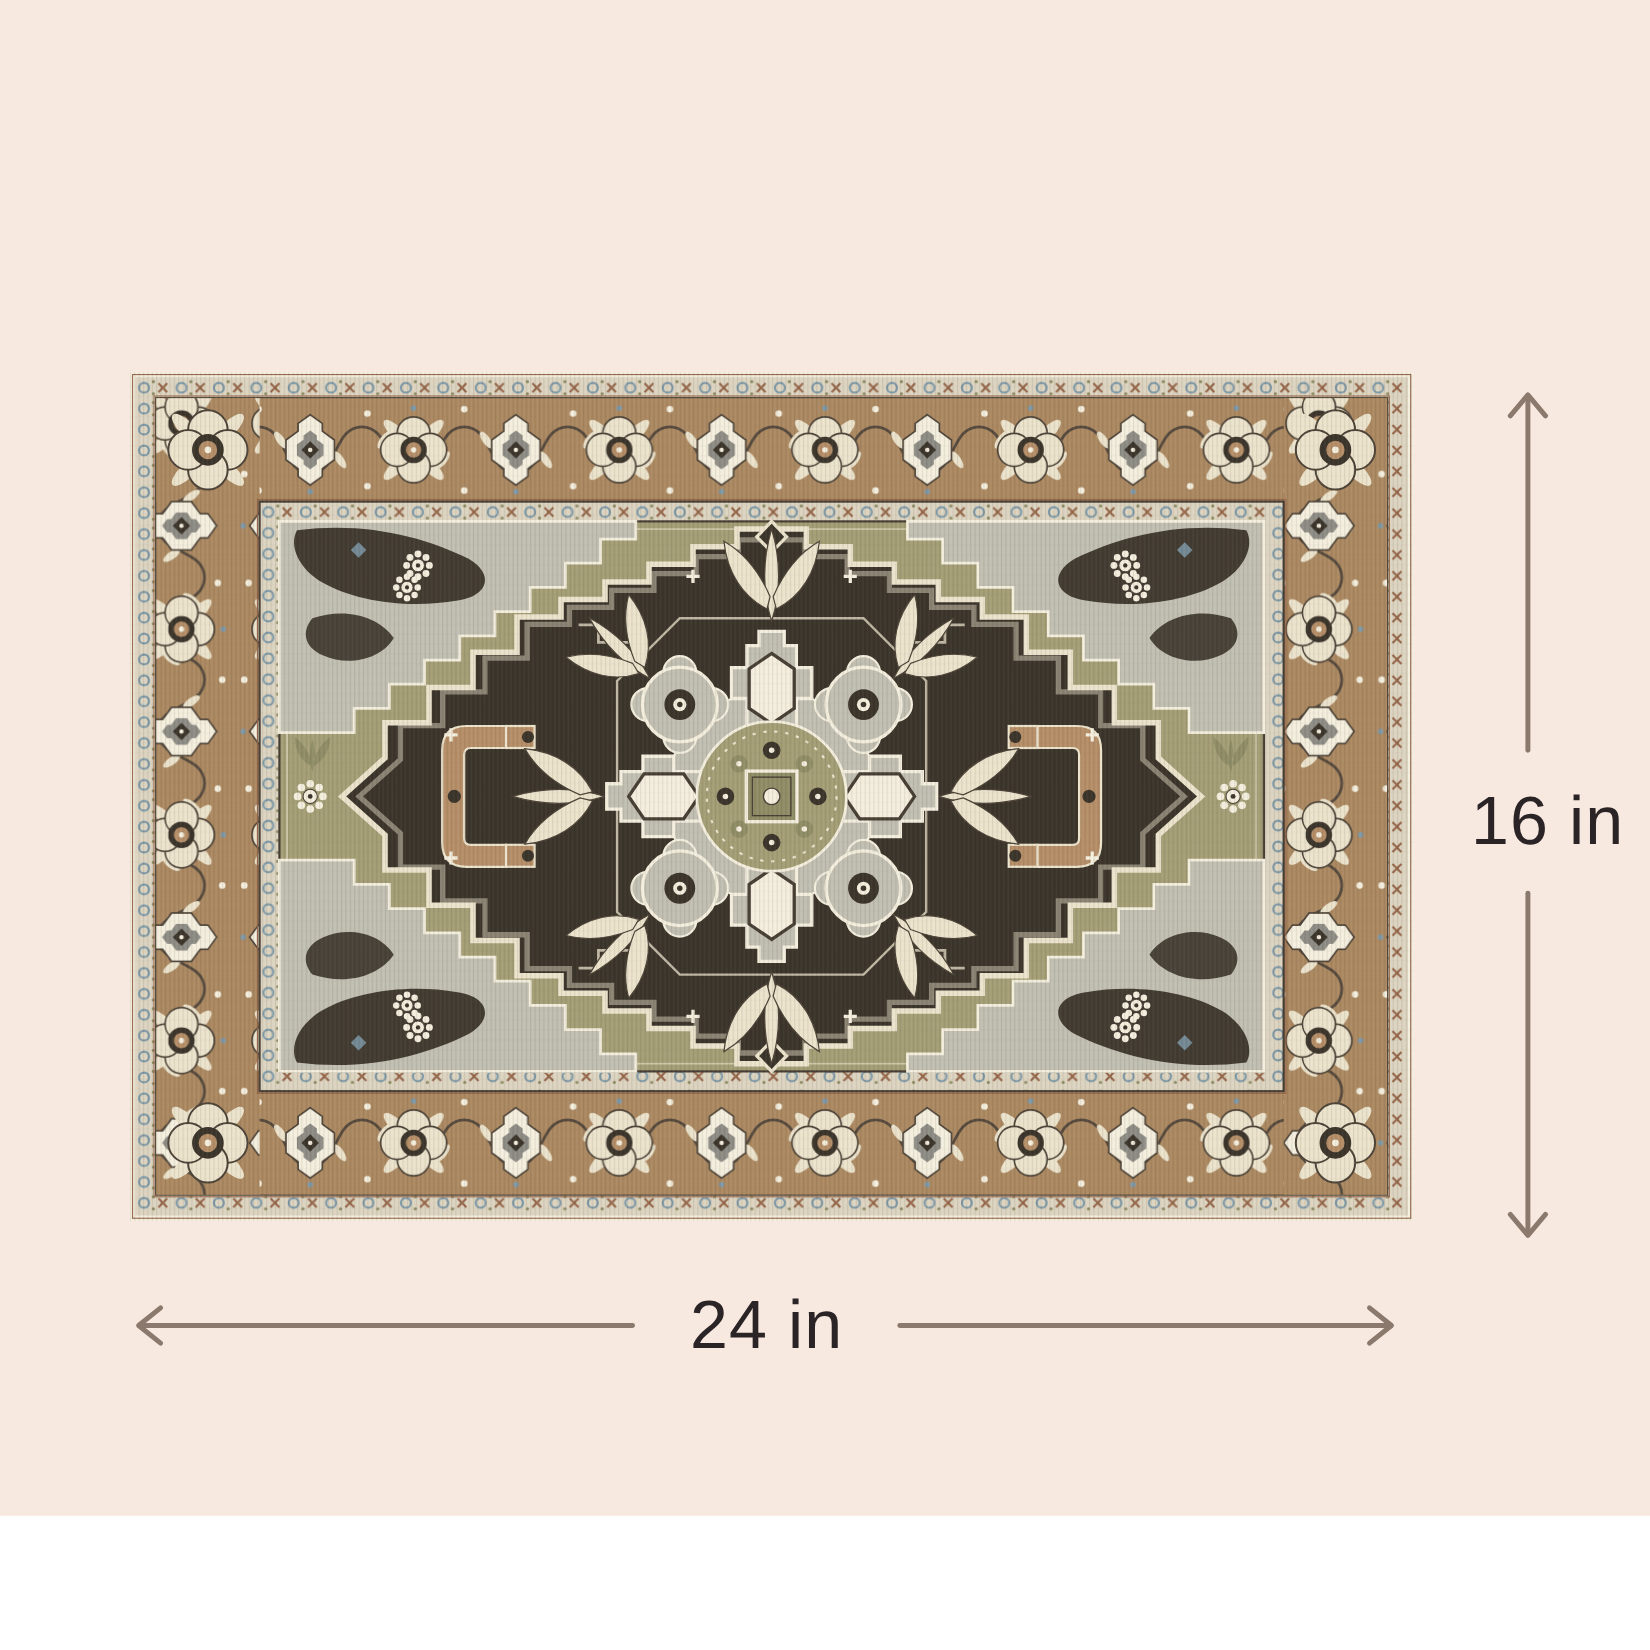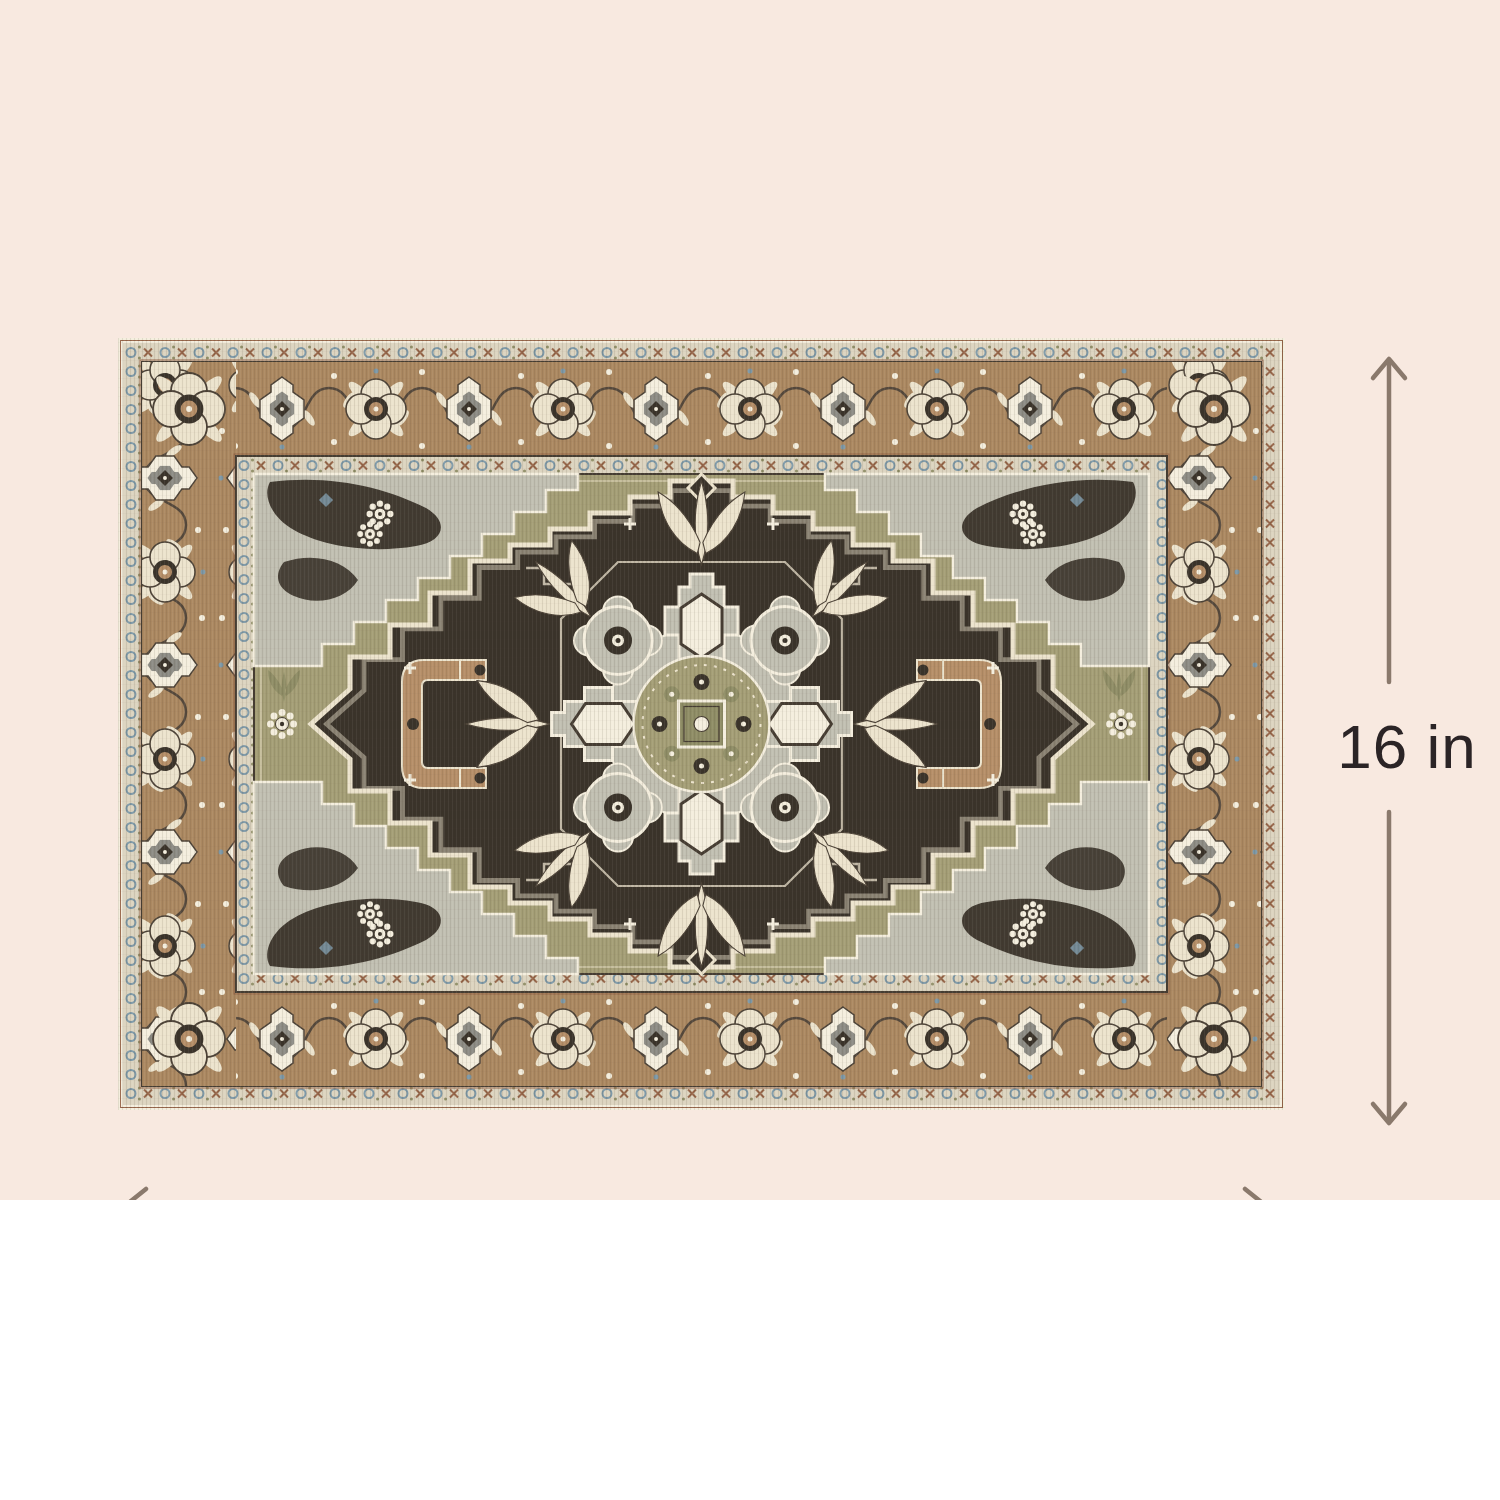--- a/index.html
+++ b/index.html
@@ -1,16 +1,16 @@
 <!DOCTYPE html>
 <html style="--brown: #ab8861; --cream: #ece3cd; --cream2: #f4eede; --charcoal: #3a332a; --olive: #a49e76; --olive2: #8f8d66; --gray: #c1bfb2; --gray2: #8d8c85; --guard: #dcd4c0; --blue: #7d98a7; --rust: #96664a; --tan: #b58e68; --dark: #463d33; --vine: #4c4237; --bg: #f8e9e0; --arrow: #8a796c; --ink: #2b2426;"><head>
 <meta charset="utf-8">
 <style>
   html,body{margin:0;padding:0;}
-  .canvas{position:relative;width:1500px;height:1200px;background:var(--bg,#f8e9e0);overflow:hidden;
+  .canvas{position:relative;width:1500px;height:1378px;background:var(--bg,#f8e9e0);overflow:hidden;
           font-family:"Liberation Sans",sans-serif;}
   .rug-wrap{position:absolute;left:118px;top:338px;width:1167px;height:772px;}
   .rug-wrap svg{display:block;width:100%;height:100%;}
   .annot{position:absolute;left:0;top:0;width:1500px;height:1500px;pointer-events:none;}
   .dim-label{position:absolute;width:220px;text-align:center;font-size:62px;line-height:62px;
              font-weight:500;letter-spacing:1px;color:var(--ink,#2b2426);}
   .label-h{left:1297px;top:716px;}
   .label-w{left:587px;top:1174px;}
   
   .fbr{fill:var(--brown)} .fc{fill:var(--cream)} .fc2{fill:var(--cream2)} .fch{fill:var(--charcoal)}
@@ -288,14 +288,15 @@
     </g>
     <g class="arrow-stroke">
       <path d="M129,1205 H575"></path>
       <path d="M818,1205 H1262"></path>
       <path d="M146,1189 L126,1205 L146,1221"></path>
       <path d="M1245,1189 L1265,1205 L1245,1221"></path>
     </g>
   </svg>
 
   <div class="dim-label label-h">16 in</div>
+  <div class="dim-label label-w">24 in</div>
 
 </div>
 
 </body></html>

